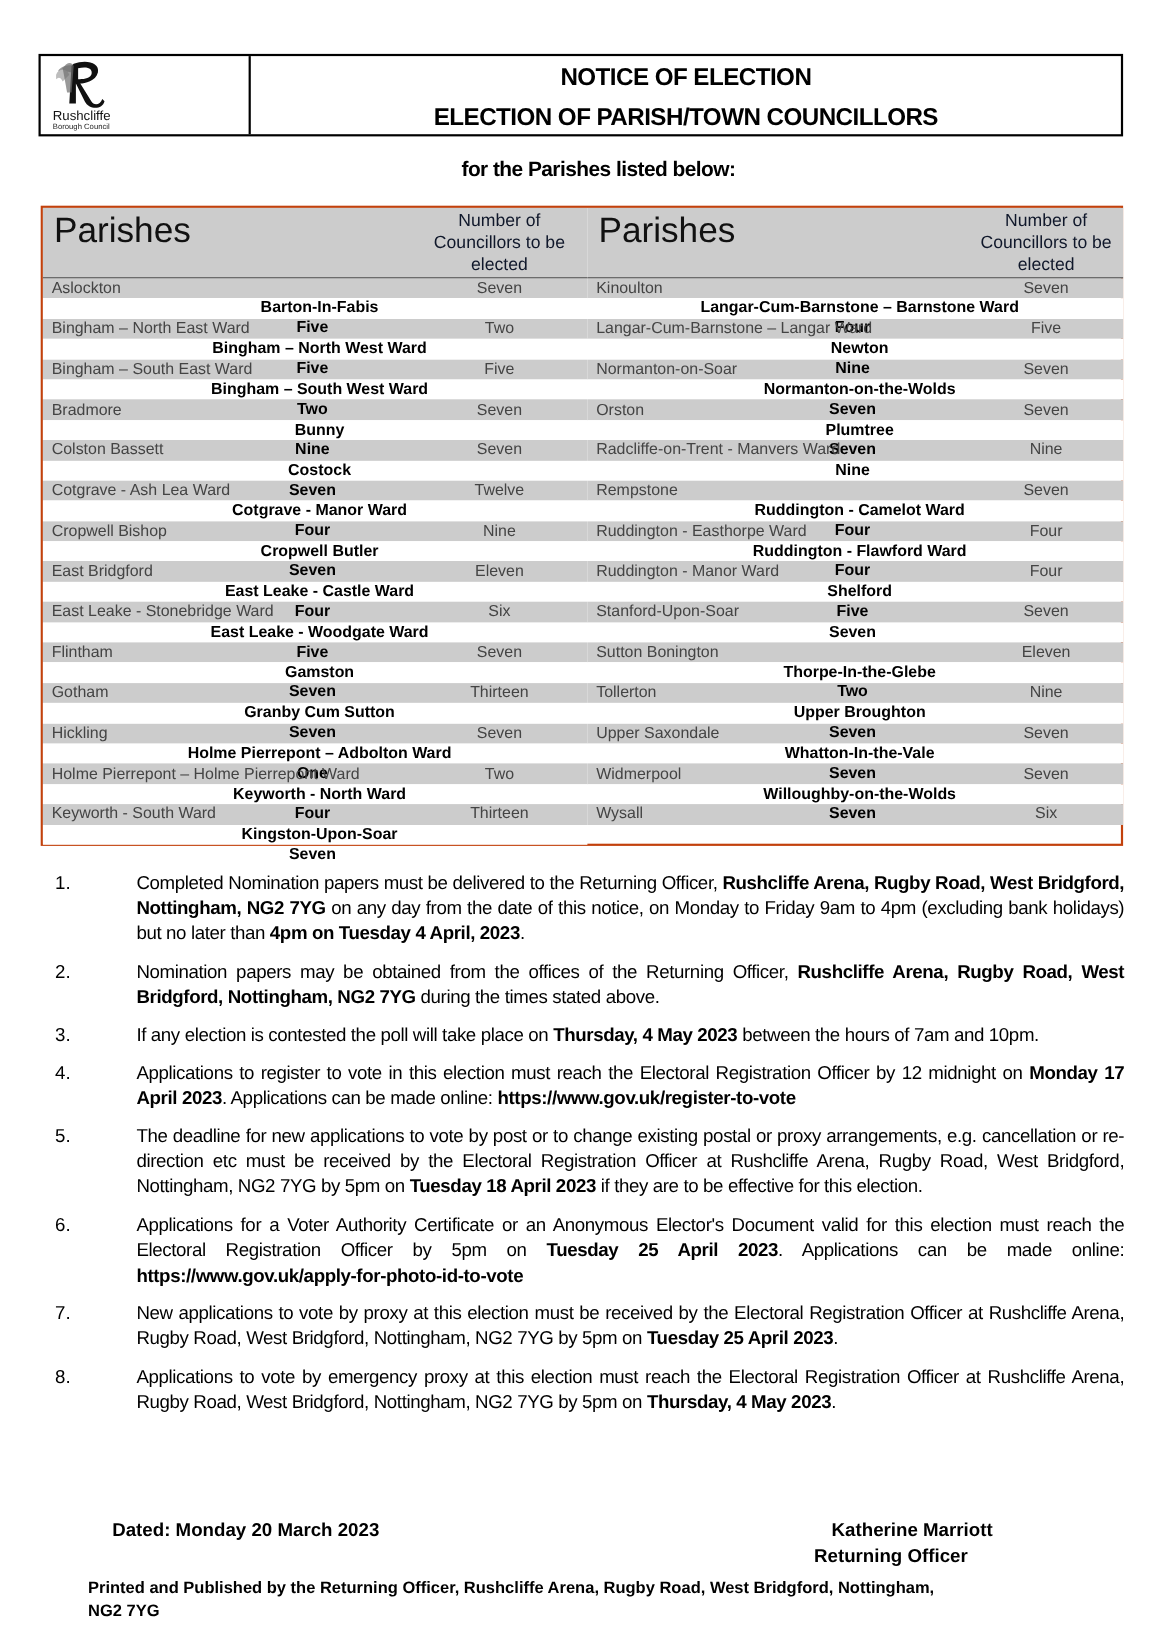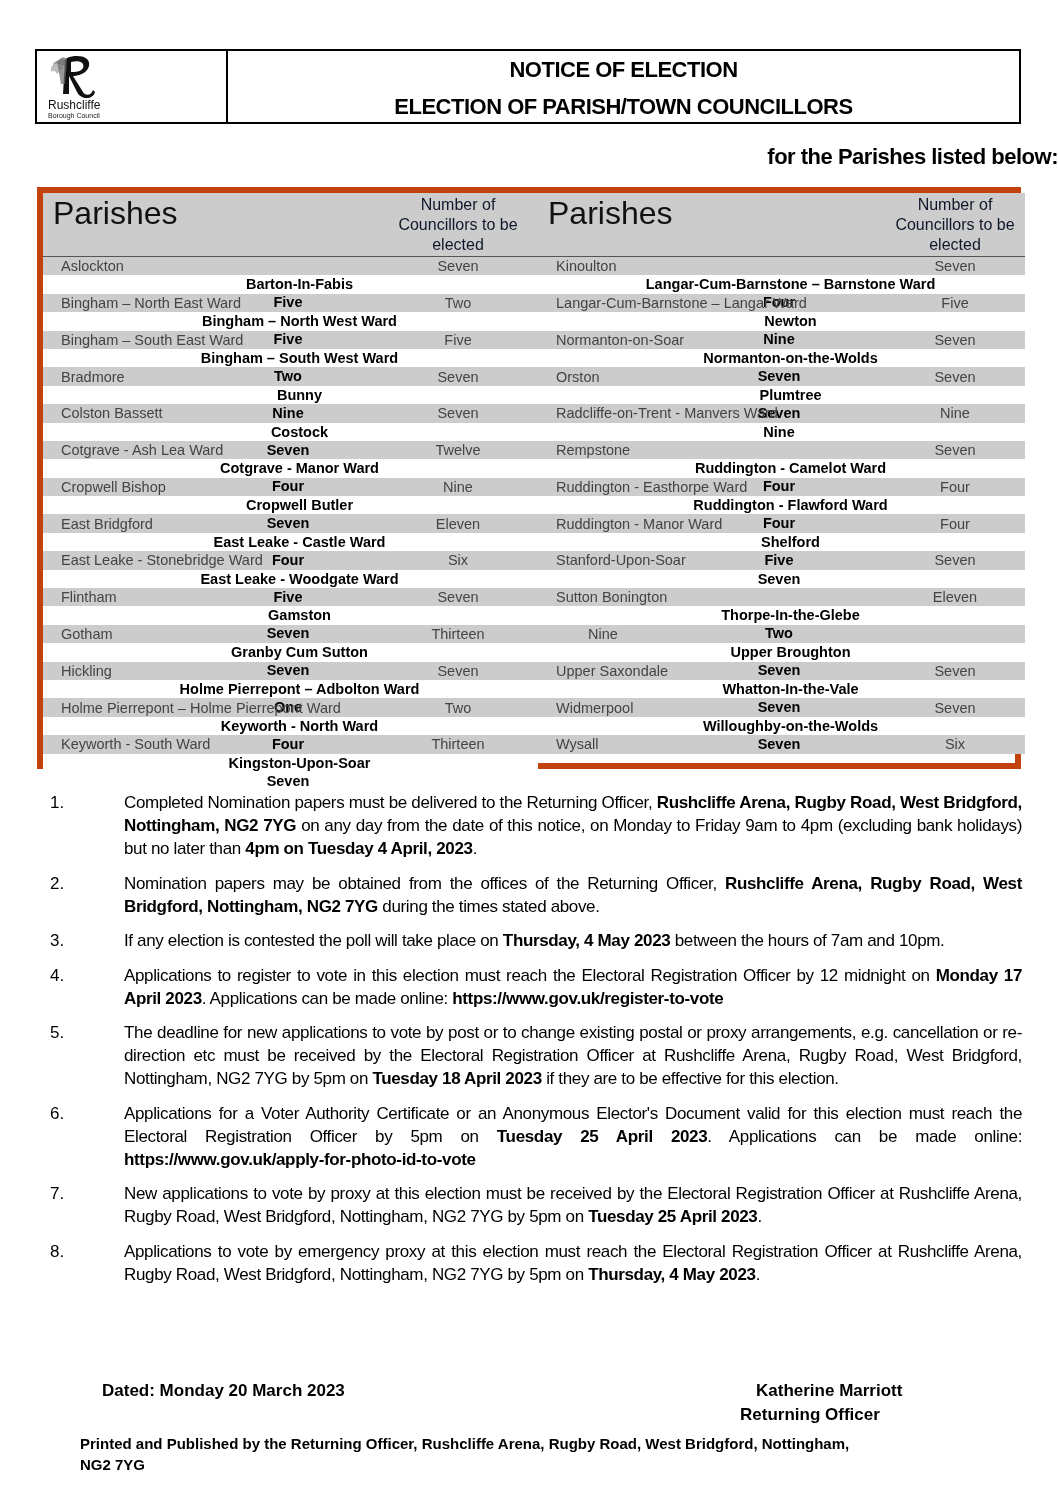--- a/index.html
+++ b/index.html
@@ -8,36 +8,36 @@
 
   .header-box { position: absolute; left: 35px; top: 49px; width: 986px; height: 75px; border: 2px solid #000; display: flex; }
   .logo-cell { width: 191px; border-right: 2px solid #000; position: relative; }
   .logo-cell svg { position: absolute; left: 10px; top: 3px; }
   .logo-name { position: absolute; left: 11px; top: 47px; font-size: 12px; color: #111; }
   .logo-sub { position: absolute; left: 11px; top: 61px; font-size: 7px; color: #222; }
   .title-cell { flex: 1; text-align: center; font-weight: bold; }
   .title-1 { font-size: 22px; margin-top: 6px; letter-spacing: -0.5px; }
   .title-2 { font-size: 22px; margin-top: 11px; letter-spacing: -0.5px; }
 
-  .subtitle { position: absolute; left: 0; top: 144px; width: 1058px; text-align: right; font-size: 22px; font-weight: bold; letter-spacing: -0.5px; padding-left: 30px; }
-
-  .table-box { position: absolute; left: 37px; top: 187px; width: 984px; height: 582px; border: 6px solid #c2410c; background: #fff; }
+  .subtitle { position: absolute; left: 0; top: 144px; width: 1058px; text-align: center; font-size: 19px; font-weight: bold; letter-spacing: -0.5px; padding-left: 30px; }
+
+  .table-box { position: absolute; left: 37px; top: 187px; width: 984px; height: 582px; border: 2px solid #c2410c; background: #fff; }
   .col { position: absolute; top: 0; }
   .col.left { left: 0; width: 495px; }
   .col.right { left: 495px; width: 487px; }
   .th { height: 64px; background: #cccccc; position: relative; border-bottom: 1px solid #555; }
   .th .ph { position: absolute; left: 10px; top: 2px; font-size: 32px; color: #111; }
   .col.right .th .ph { left: 10px; }
   .th .nh { position: absolute; top: 2px; text-align: center; font-size: 16px; line-height: 20px; color: #0f172a; }
   .col.left .th .nh { left: 340px; width: 150px; }
   .col.right .th .nh { left: 352px; width: 130px; }
   .row { height: 18.4px; display: flex; align-items: center; font-size: 14.5px; line-height: 18px; }
   .row.odd { background: #cccccc; color: #444; }
   .row.even { background: #ffffff; color: #000; font-weight: bold; flex-direction: column; }
-  .row .pn { padding-left: 18px; flex: 1; white-space: nowrap; }
+  .row .pn { padding-left: 8px; flex: 1; white-space: nowrap; }
   .col.left .row .cn { width: 150px; text-align: center; margin-right: 5px; }
   .col.right .row .cn { width: 130px; text-align: center; margin-right: 5px; }
 
   .notes { position: absolute; left: 50px; top: 791px; width: 972px; }
   .note { display: flex; font-size: 17px; line-height: 23px; margin-bottom: 11.5px; color: #000; }
   .note .num { width: 50px; flex-shrink: 0; }
   .note .txt { flex: 1; text-align: justify; letter-spacing: -0.35px; margin-left: 24px; }
   .note b { font-weight: bold; }
 
   .dated { position: absolute; left: 102px; top: 1381px; font-size: 17px; font-weight: bold; }
@@ -267,20 +267,21 @@
         </div>
         <div class="row odd">
           <span class="pn">Sutton Bonington</span>
           <span class="cn">Eleven</span>
         </div>
         <div class="row even">
           <span class="pn">Thorpe-In-the-Glebe</span>
           <span class="cn">Two</span>
         </div>
         <div class="row odd">
+          <span class="pn">Tollerton</span>
           <span class="cn">Nine</span>
         </div>
         <div class="row even">
           <span class="pn">Upper Broughton</span>
           <span class="cn">Seven</span>
         </div>
         <div class="row odd">
           <span class="pn">Upper Saxondale</span>
           <span class="cn">Seven</span>
         </div>

